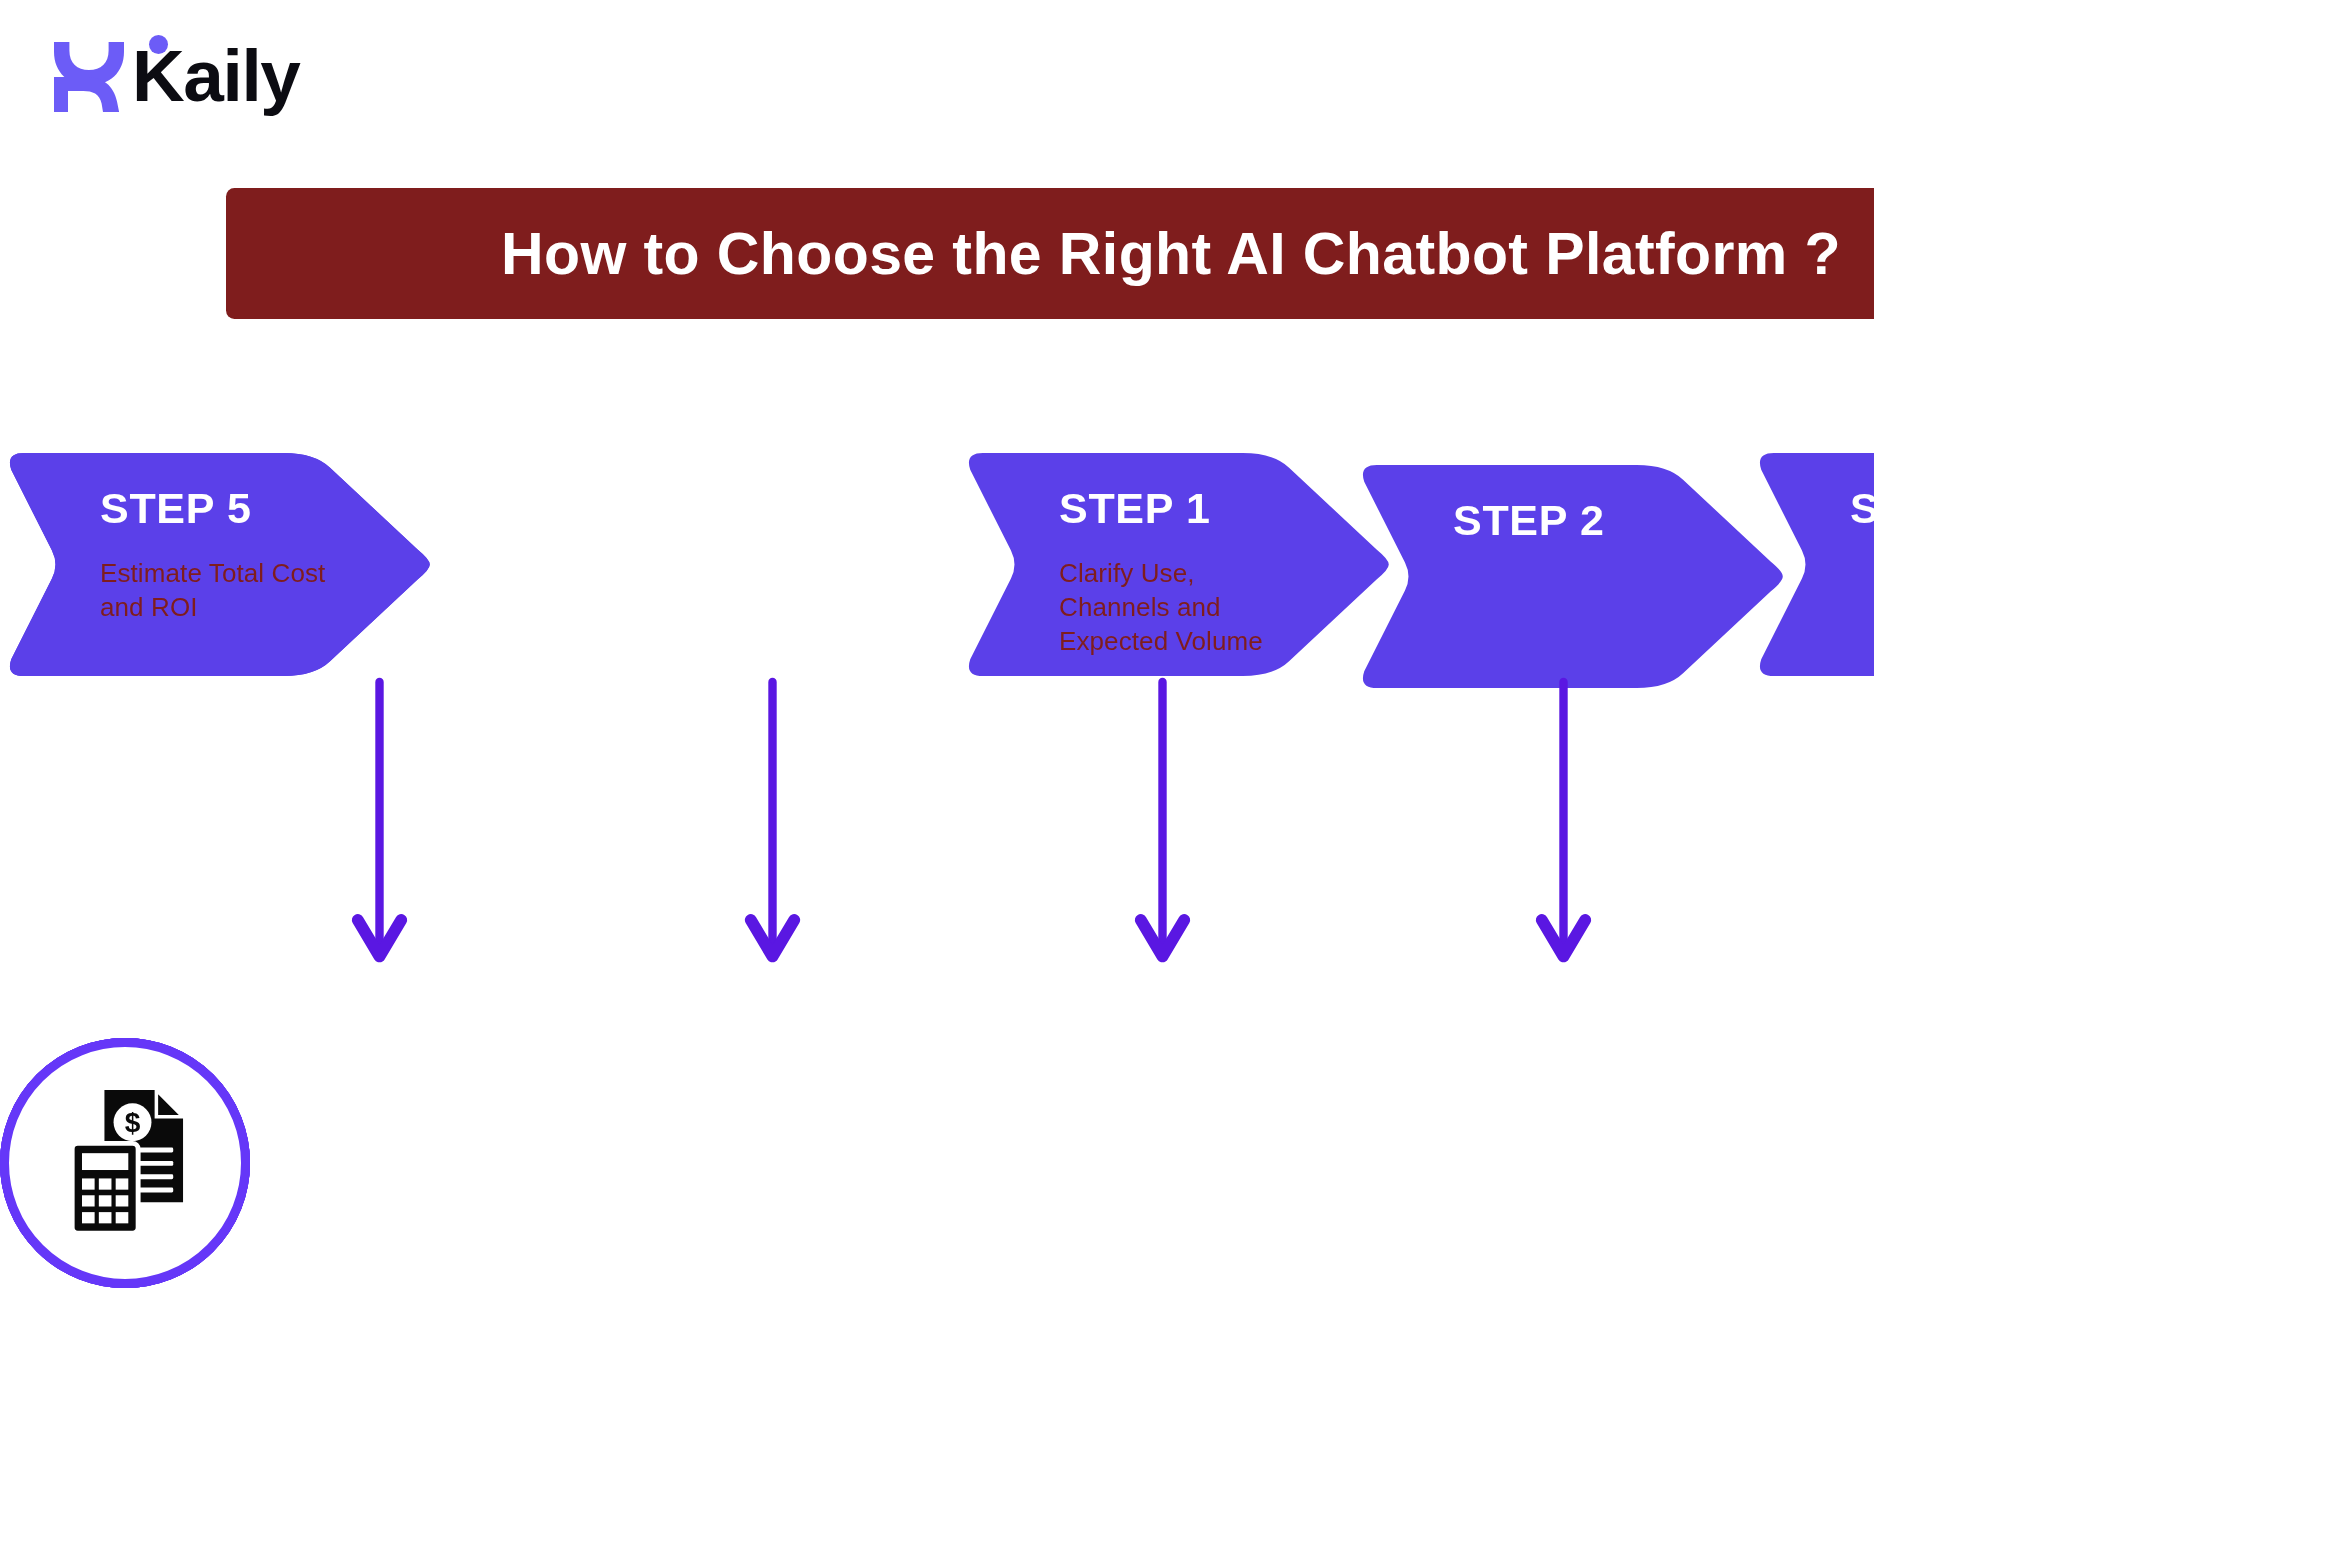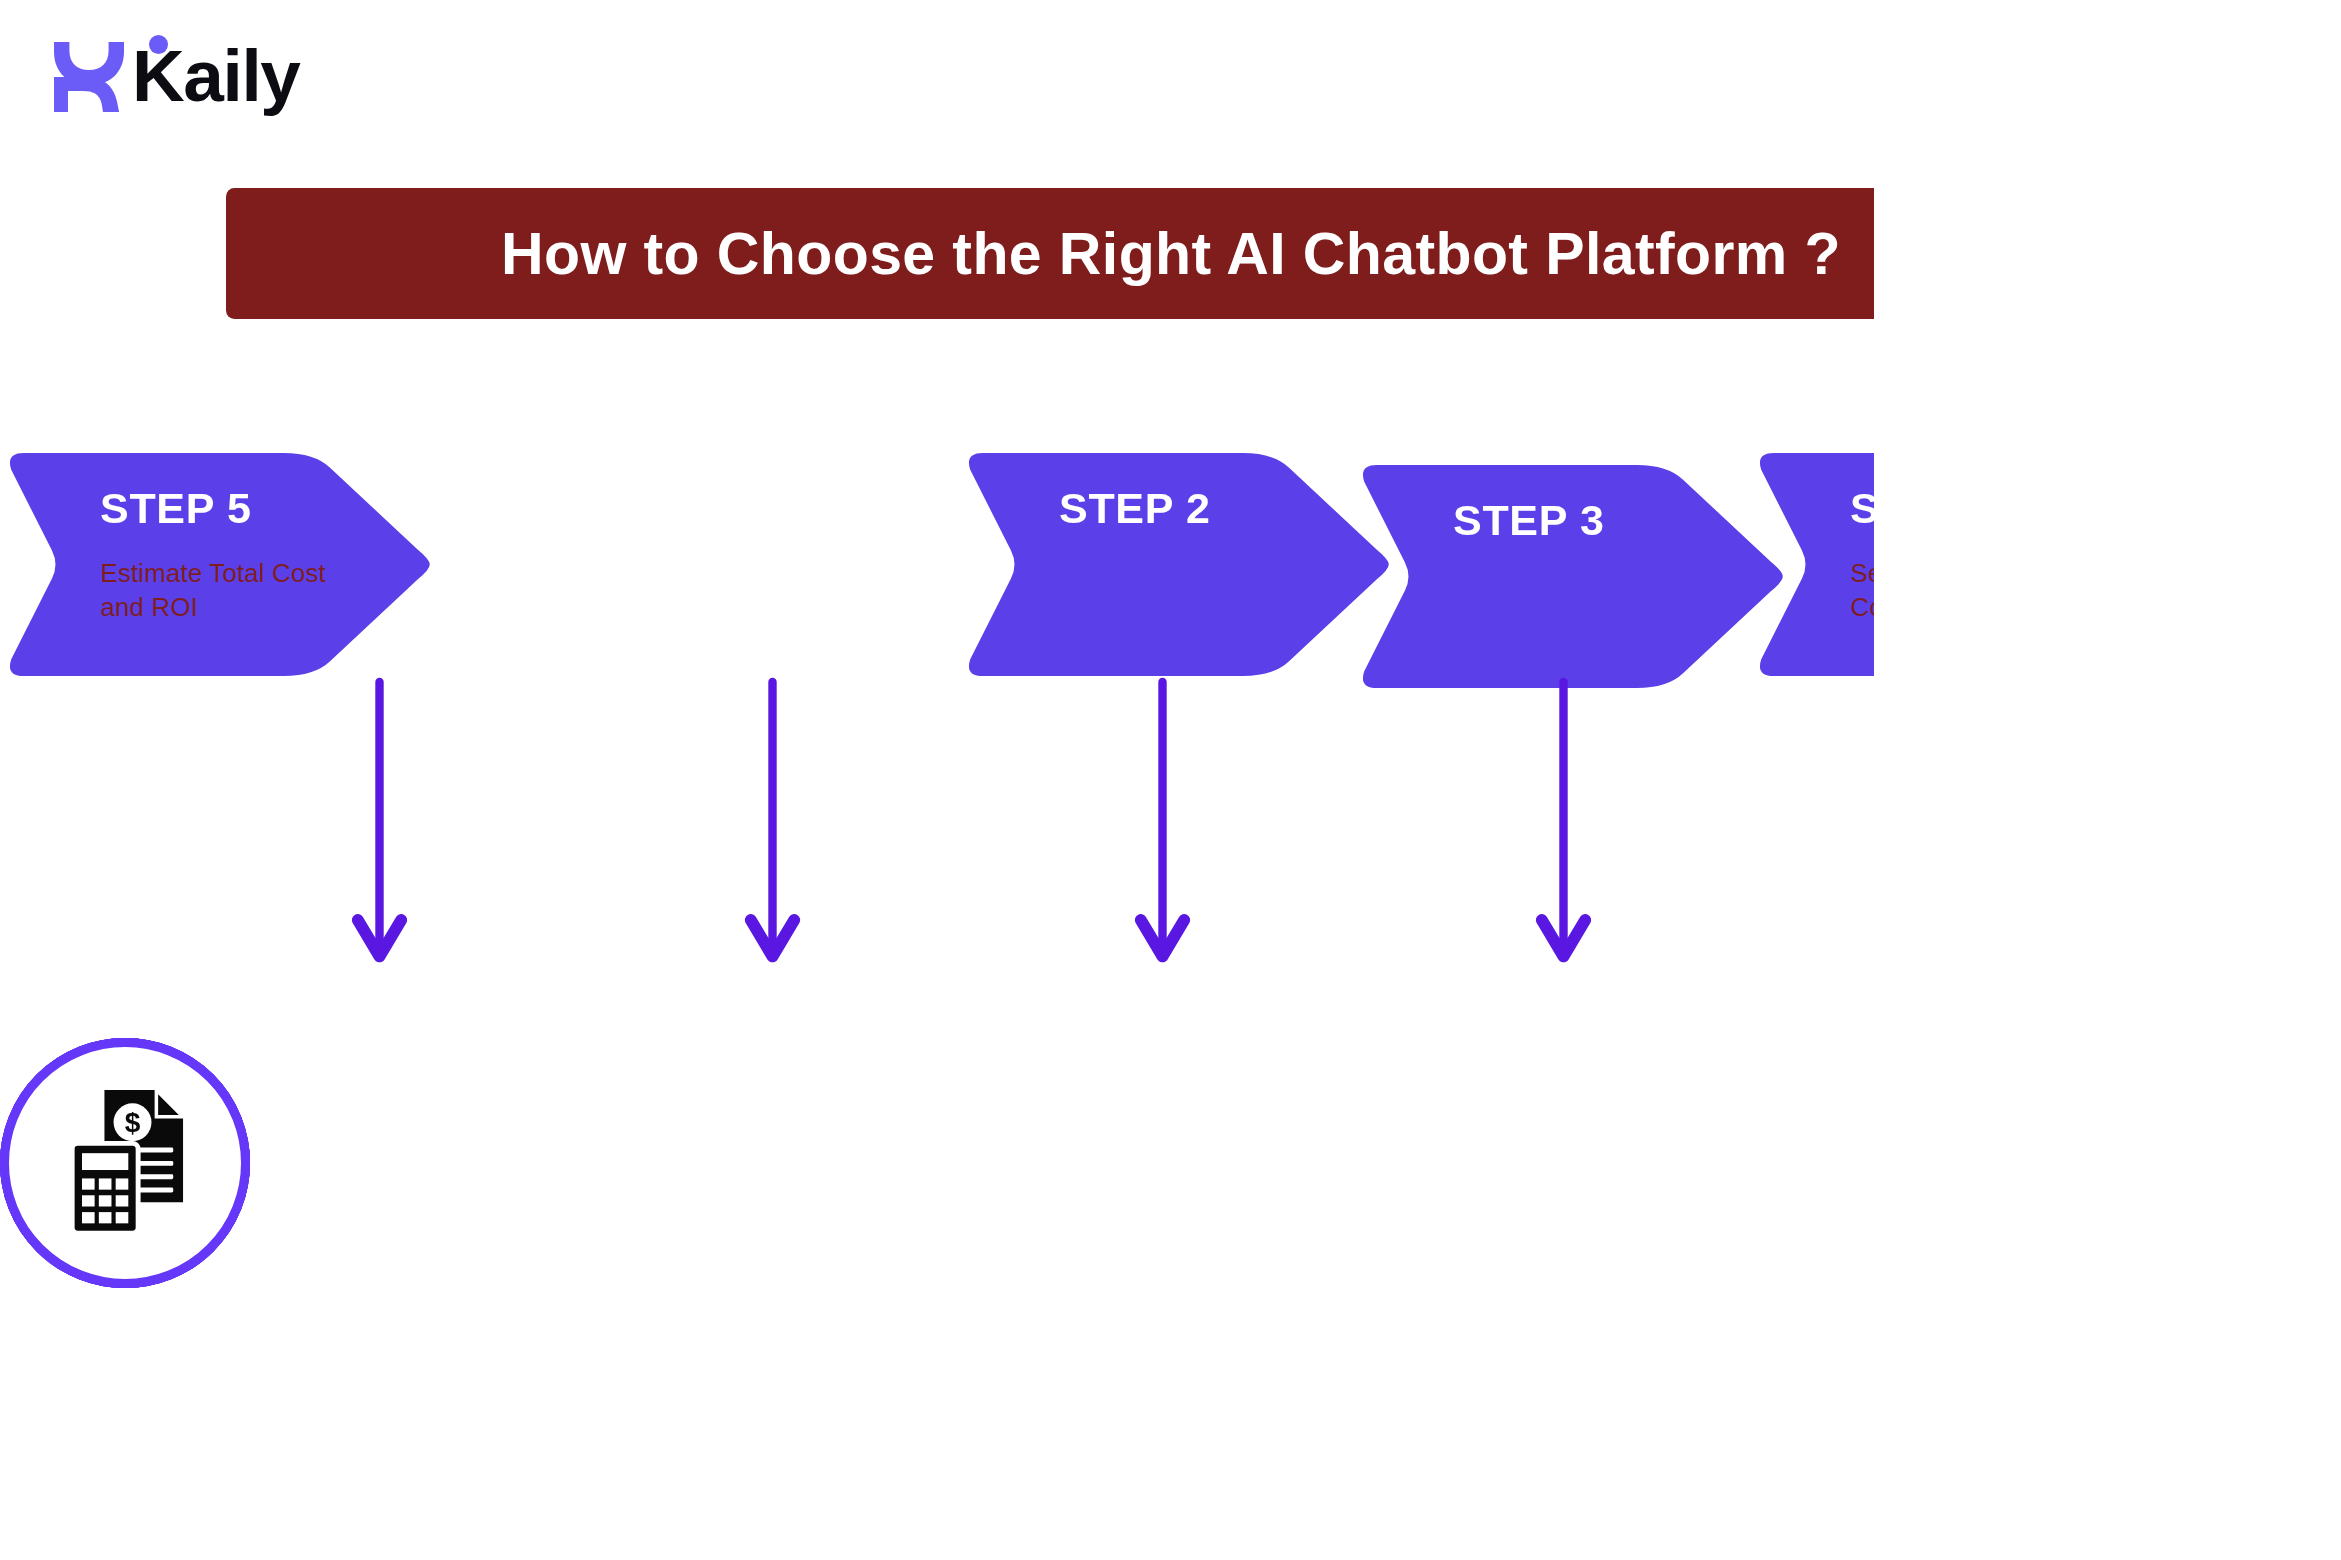--- a/index.html
+++ b/index.html
@@ -89,20 +89,29 @@
       <path fill="#6c5cf7" d="M0,50 H45 C70,50 85,62 90,85 L93,100 H70 L68,88 C65,74 55,70 42,70 H20 V100 H0 Z"></path>
     </svg>
     <div class="logo-text">Kaily</div>
     <div class="logo-idot"></div>
   </div>
 
   <div class="banner">
     <div class="banner-title">How to Choose the Right AI Chatbot Platform ?</div>
   </div>
 
+  <div class="step">
+    <svg class="chevron" viewBox="0 0 618 318" preserveAspectRatio="none">
+      <path fill="#5b40e9" d="M34,0 H404 Q448,0 470,21 L595,138 Q612,152 612,159 Q612,166 595,180 L470,297 Q448,318 404,318 H34 Q8,318 16,294 L74,179 Q84,159 74,139 L16,24 Q8,0 34,0 Z"></path>
+    </svg>
+    <div class="step-text">
+      <div class="step-label">STEP 1</div>
+      <div class="step-desc">Clarify Use, Channels and Expected Volume</div>
+    </div>
+  </div>
 
   <div class="step">
     <svg class="chevron" viewBox="0 0 618 318" preserveAspectRatio="none">
       <path fill="#5b40e9" d="M34,0 H404 Q448,0 470,21 L595,138 Q612,152 612,159 Q612,166 595,180 L470,297 Q448,318 404,318 H34 Q8,318 16,294 L74,179 Q84,159 74,139 L16,24 Q8,0 34,0 Z"></path>
     </svg>
     <div class="step-text">
       <div class="step-label">STEP 2</div>
     </div>
   </div>
 

